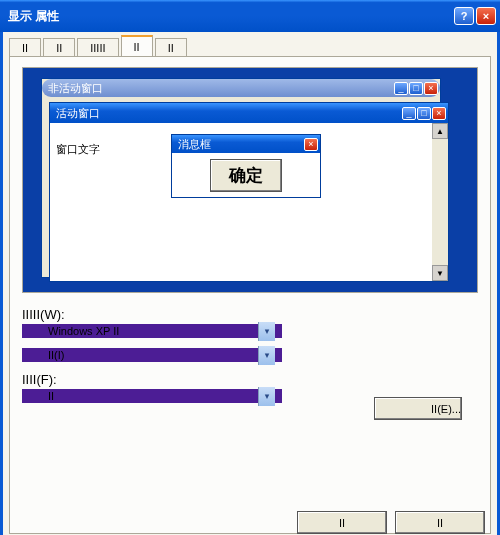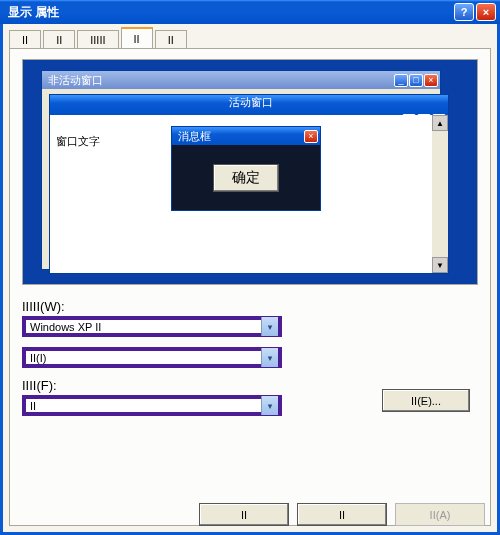--- a/index.html
+++ b/index.html
@@ -7,21 +7,21 @@
     margin: 0;
     width: 500px;
     height: 535px;
     font-family: Tahoma, "Microsoft YaHei", sans-serif;
     font-size: 11px;
     background: #ece9d8;
     overflow: hidden;
   }
   
   .dlg-titlebar {
-    height: 24px;
+    height: 32px;
     background: linear-gradient(to bottom,#3a95ff 0%,#0a5ad4 8%,#0a5ad4 50%,#0050c8 100%);
     color: #fff;
     display: flex;
     align-items: center;
     padding: 0 4px 0 8px;
     font-weight: bold;
     font-size: 12px;
   }
   .dlg-titlebar .caps {
     margin-left: auto;
@@ -116,100 +116,101 @@
     line-height:1;
   }
   .mini.red { background: linear-gradient(to bottom,#f5704e,#c8220a); }
 
   .inactive {
     left: 18px; top: 10px; width: 400px; height: 200px;
     background: #ece9d8;
   }
   .inactive .tbar {
     background: linear-gradient(to bottom,#9fb9e8,#6f8fd0);
+    border-radius: 9px;
   }
   .active {
     left: 26px; top: 34px; width: 400px; height: 180px;
     background: #fff;
   }
   .active .tbar {
     background: linear-gradient(to bottom,#3a95ff 0%,#0a5ad4 40%,#0050c8 100%);
     height: 20px;
-    flex-direction: column;
   }
   .active .client {
     background: #fff;
     padding: 19px 6px;
     font-size: 11px;
     height: calc(100% - 20px);
     position: relative;
     border-right: 16px solid #ece9d8; 
   }
   .scroll-up, .scroll-down {
     position:absolute; right:-16px; width:16px;height:16px;
     background:#d6d3ce;border:1px solid #999;
     display:flex;align-items:center;justify-content:center;font-size:8px;
   }
   .scroll-up{top:0;}
   .scroll-down{bottom:0;}
 
   .msgbox {
     position: absolute;
     left: 148px; top: 66px;
-    width: 150px; height: 85px;
-    background: #0f172a;
+    width: 150px; height: 64px;
+    background: #ffffff;
     border: 1px solid #003d9c;
   }
   .msgbox .tbar {
     background: linear-gradient(to bottom,#3a95ff 0%,#0a5ad4 40%,#0050c8 100%);
     height: 18px;
   }
   .msgbox .mclient {
     height: calc(100% - 18px);
     display: flex;
     align-items:center;justify-content:center;
   }
   .btn-inset {
     background:#ece9d8;
     border:1px solid #555;
     box-shadow: inset -1px -1px #808080, inset 1px 1px #fff;
     padding:4px 18px;
-    font-size:14px;
+    font-size:17px;
+    font-weight:bold;
   }
 
   
   .row-label { font-size:13px; margin-bottom:2px;}
   .combo {
-    height:21px;
-    border:4px solid #4c1d95;
+    height:14px;
+    border:7px solid #4c1d95;
     background:#fff;
     display:flex;
     align-items:center;
     justify-content:space-between;
-    padding:0 0 0 4px;
+    padding:0 0 0 19px;
     font-size:11px;
   }
   .combo .arrow {
     width:17px;height:19px;
     background:linear-gradient(to bottom,#c8ddf7,#9cc0ec);
     border-left:1px solid #7f9db9;
     display:flex;align-items:center;justify-content:center;
     color:#2a4b88;font-size:9px;
   }
   .row {margin-bottom:10px;}
   .w260{width:260px;}
   .side-btn {
     position:absolute;
-    right:20px;
+    right:28px;
     width:88px;height:23px;
     border:1px solid #555;
     background:#ece9d8;
     box-shadow: inset -1px -1px #808080, inset 1px 1px #fff;
     font-size:11px;
-    display:flex;align-items:center;justify-content:center;
+    display:flex;align-items:center;justify-content:flex-end;
   }
   .bottom-bar {
     position:absolute;
     left:0;right:0;bottom:6px;
     display:flex;
     gap:8px;
     justify-content:flex-end;
     padding-right:12px;
   }
   .dlg-btn {
@@ -345,18 +346,15 @@
 
   </div>
 
   <div class="bottom-bar">
     <div class="dlg-btn">
         <span>II</span>
       </div>
     <div class="dlg-btn">
         <span>II</span>
       </div>
-    <div class="dlg-btn disabled">
-        <span>II(A)</span>
-      </div>
   </div>
 
 </div>
 
 </body></html>

